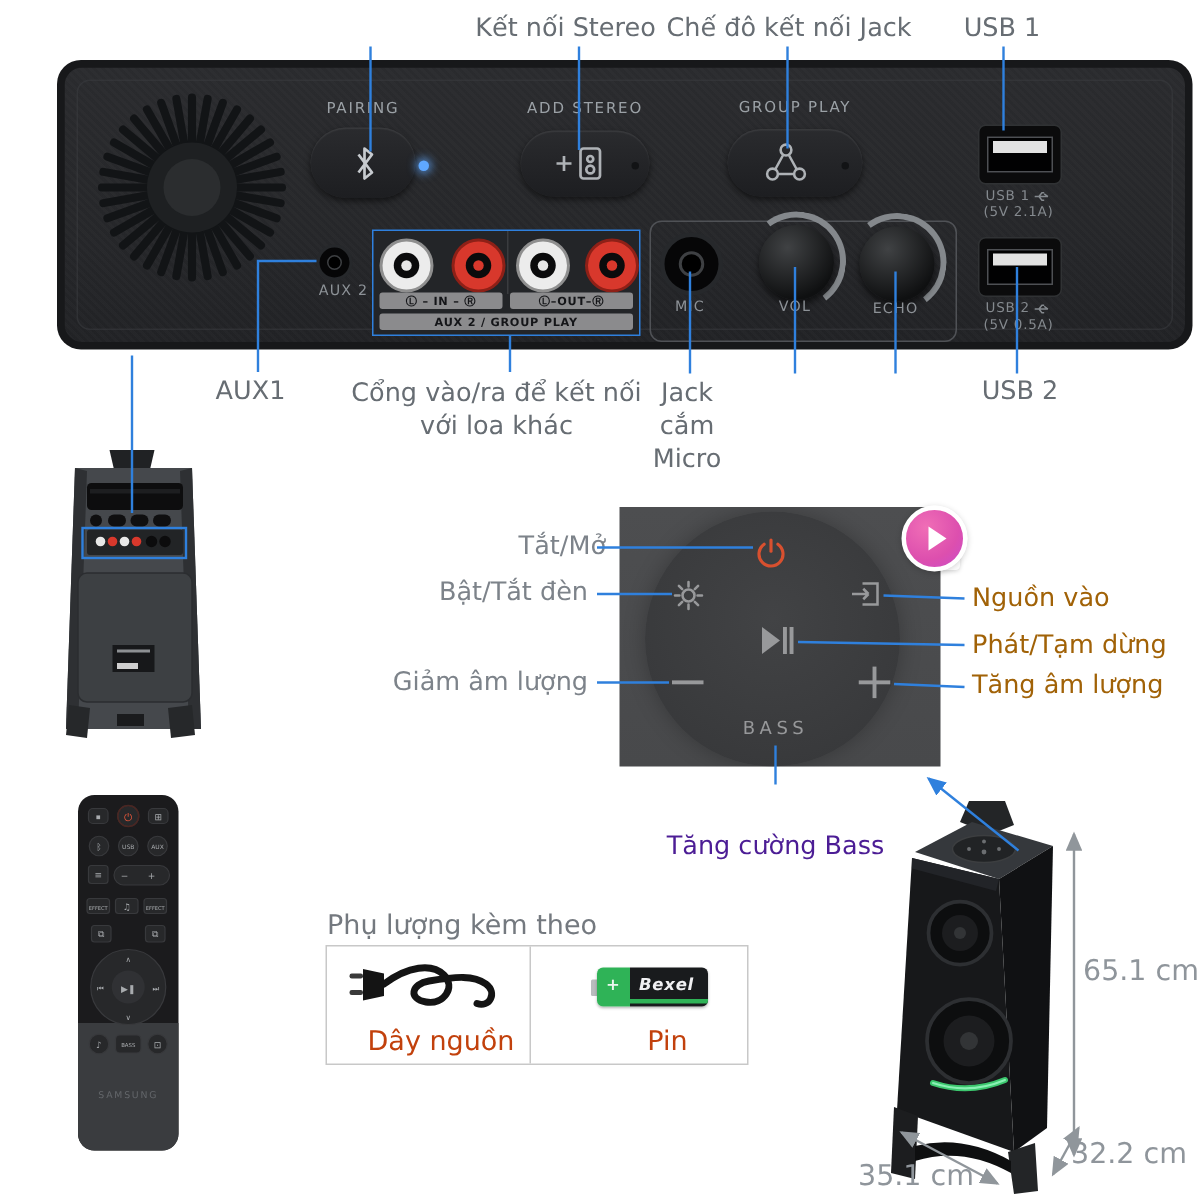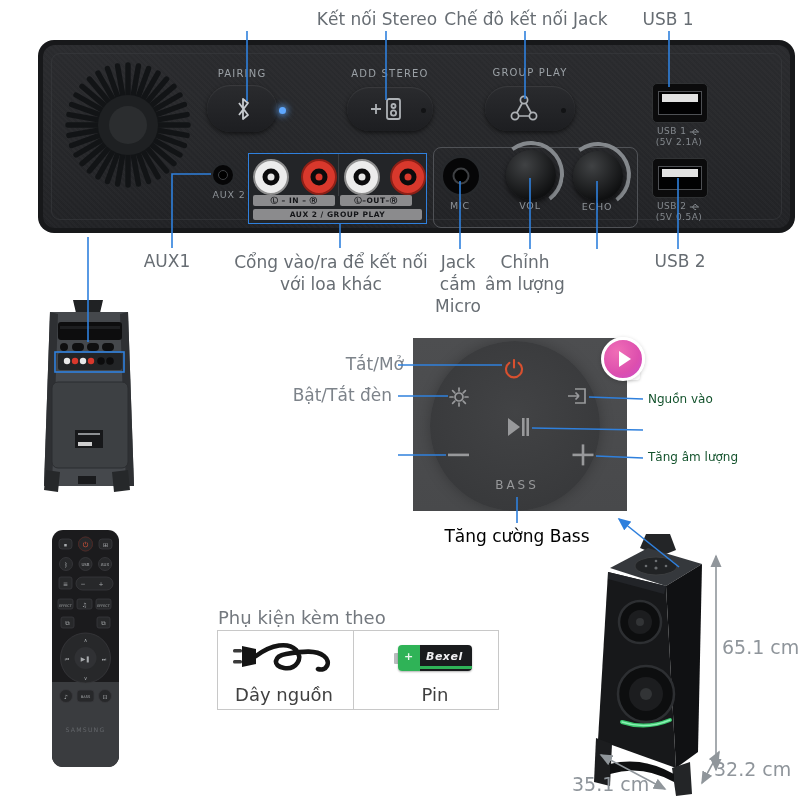--- a/index.html
+++ b/index.html
@@ -5,21 +5,21 @@
   html,body{margin:0;padding:0;background:#fff;}
   #canvas{position:relative;width:800px;height:800px;background:#fff;overflow:hidden;
           font-family:"DejaVu Sans","Liberation Sans",sans-serif;}
   
   .lbl{position:absolute;font-size:17px;color:#676d73;white-space:nowrap;
        transform:translate(-50%,-50%);}
   .lbl-block{position:absolute;transform:translateX(-50%);text-align:center;
        font-size:17px;color:#676d73;line-height:22px;white-space:nowrap;}
   .lbl-r{position:absolute;font-size:17px;color:#7d838a;white-space:nowrap;
        transform:translateY(-50%);text-align:right;}
-  .lbl-l{position:absolute;font-size:12px;color:#14532d;white-space:nowrap;
+  .lbl-l{position:absolute;font-size:17px;color:#a16207;white-space:nowrap;
        transform:translateY(-50%);}
   .dim{position:absolute;font-size:19px;color:#8f959b;white-space:nowrap;}
   
   .panel{position:absolute;left:38px;top:40px;width:757px;height:193px;
          background:#17181a;border-radius:16px;}
   .panel-face{position:absolute;left:5px;top:5px;right:5px;bottom:5px;border-radius:12px;
          background:
            repeating-linear-gradient(45deg,rgba(255,255,255,.012) 0 2px,rgba(0,0,0,.02) 2px 4px),
            linear-gradient(180deg,#2b2c2f 0%,#27282b 55%,#222326 100%);}
   .panel-line{position:absolute;left:13px;top:13px;right:13px;bottom:13px;border-radius:9px;
@@ -81,21 +81,21 @@
         background:radial-gradient(circle at 35% 30%,#f06eb6,#dd4fae 60%,#c94ccb);
         border:3px solid #fff;box-shadow:0 1px 4px rgba(0,0,0,.18);}
   .badge .tri{position:absolute;left:15px;top:11px;width:0;height:0;
         border-left:12px solid #fff;border-top:8px solid transparent;border-bottom:8px solid transparent;}
   .badgetab{position:absolute;left:622px;top:367px;width:18px;height:13px;border-radius:3px;
         background:#fff;box-shadow:0 1px 3px rgba(0,0,0,.15);}
   
   .accbox{position:absolute;left:217px;top:630px;width:280px;height:78px;
           border:1px solid #c8c8c8;background:#fff;}
   .accdiv{position:absolute;left:135px;top:0;width:1px;height:78px;background:#c8c8c8;}
-  .acclbl{position:absolute;font-size:18px;color:#404040;transform:translateX(-50%);white-space:nowrap;}
+  .acclbl{position:absolute;font-size:18px;color:#c2410c;transform:translateX(-50%);white-space:nowrap;margin-left:10px;}
   .battery{position:absolute;left:398px;top:645px;width:74px;height:26px;}
   .battery .tip{position:absolute;left:-4px;top:8px;width:5px;height:11px;background:#b9bcbe;border-radius:1px;}
   .battery .body{position:absolute;left:0;top:0;width:74px;height:26px;border-radius:4px;overflow:hidden;
           background:linear-gradient(90deg,#2fb357 0 22px,#191b1d 22px 100%);
           box-shadow:0 1px 2px rgba(0,0,0,.3);}
   .battery .stripe{position:absolute;left:22px;bottom:2px;width:52px;height:3px;background:#2fb357;}
   .battery .plus{position:absolute;left:6px;top:5px;color:#eaf6ee;font-size:11px;font-weight:bold;}
   .battery .brand{position:absolute;left:28px;top:5px;color:#f0f0f2;font-size:11px;
           font-weight:bold;font-style:italic;letter-spacing:.5px;}
   svg{display:block;}
@@ -208,21 +208,21 @@
       </div>
     <div class="rca white" style="left:113px;top:23px">
         <div class="hole"></div>
         <div class="pin"></div>
       </div>
     <div class="rca red" style="left:159px;top:23px">
         <div class="hole"></div>
         <div class="pin"></div>
       </div>
     <div class="strip" style="left:4px;top:41px;width:82px">Ⓛ – IN – Ⓡ</div>
-    <div class="strip" style="left:91px;top:41px;width:72px">Ⓛ–OUT–Ⓡ</div>
+    <div class="strip" style="left:91px;top:41px;width:82px">Ⓛ–OUT–Ⓡ</div>
     <div class="strip" style="left:4px;top:55px;width:169px">AUX 2 / GROUP PLAY</div>
   </div>
 
   <div class="mvebox"></div>
   <div class="micjack" style="left:461px;top:176px">
     <div class="hole"></div>
   </div>
   <div class="knobring" style="left:531px;top:174px"></div>
   <div class="knob" style="left:531px;top:175px"></div>
   <div class="knobring" style="left:598px;top:175px"></div>
@@ -258,24 +258,20 @@
 
   <div class="lbl" style="left:167px;top:261px">AUX1</div>
   <div class="lbl-block" style="left:331px;top:251px">
     <span>Cổng vào/ra để kết nối</span><br>
     <span>với loa khác</span>
   </div>
   <div class="lbl-block" style="left:458px;top:251px">
     <span>Jack</span><br>
     <span>cắm</span><br>
     <span>Micro</span>
-  </div>
-  <div class="lbl-block" style="left:525px;top:251px">
-    <span>Chỉnh</span><br>
-    <span>âm lượng</span>
   </div>
   <div class="lbl" style="left:680px;top:261px">USB 2</div>
 
   <svg class="abs" style="left:38px;top:296px" width="156" height="200" viewBox="0 0 156 200">
     <path d="M35 4 h30 l-3 13 h-24 z" fill="#202224"></path>
     <polygon points="12,16 90,16 96,190 6,190" fill="#45484c"></polygon>
     <polygon points="12,16 20,18 14,190 6,190" fill="#2e3033"></polygon>
     <polygon points="90,16 96,190 88,190 82,18" fill="#2e3033"></polygon>
     <rect x="20" y="26" width="64" height="18" rx="3" fill="#0d0d0e"></rect>
     <rect x="22" y="30" width="60" height="3" fill="#1d1e20"></rect>
@@ -333,23 +329,25 @@
     <div class="basslbl">BASS</div>
   </div>
 
   <div class="badgetab"></div>
   <div class="badge">
       <div class="tri"></div>
     </div>
 
   <div class="lbl-r" style="right:396px;top:364px">Tắt/Mở</div>
   <div class="lbl-r" style="right:408px;top:395px">Bật/Tắt đèn</div>
+  <div class="lbl-r" style="right:408px;top:455px">Giảm âm lượng</div>
   <div class="lbl-l" style="left:648px;top:399px">Nguồn vào</div>
+  <div class="lbl-l" style="left:648px;top:430px">Phát/Tạm dừng</div>
   <div class="lbl-l" style="left:648px;top:457px">Tăng âm lượng</div>
-  <div class="lbl" style="left:517px;top:536px;color:#000000">Tăng cường Bass</div>
+  <div class="lbl" style="left:517px;top:564px;color:#4c1d95">Tăng cường Bass</div>
 
   <svg class="abs" style="left:46px;top:524px" width="80" height="250" viewBox="0 0 80 250">
     <rect x="6" y="6" width="67" height="237" rx="11" fill="#1b1b1d"></rect>
     <path d="M6 158 h67 v74 a11 11 0 0 1 -11 11 h-45 a11 11 0 0 1 -11 -11 z" fill="#3a3c3f"></path>
     <g fill="#27282a" stroke="#38393c" stroke-width="0.8">
       <rect x="13" y="15" width="13" height="10" rx="3"></rect>
       <circle cx="39.5" cy="20" r="7"></circle>
       <rect x="53" y="15" width="13" height="10" rx="3"></rect>
       <circle cx="20" cy="40" r="6.5"></circle>
         <circle cx="39.5" cy="40" r="6.5"></circle>
@@ -388,21 +386,21 @@
         <text x="39.5" y="156" font-size="5">∨</text>
       <text x="20" y="174.5">♪</text>
       <text x="39.5" y="174" font-size="3.6">BASS</text>
       <text x="59" y="174.5">⊡</text>
     </g>
     <circle cx="39.5" cy="20" r="7" fill="none" stroke="#4a2622" stroke-width="1"></circle>
     <text x="39.5" y="23" fill="#e0553a" font-size="7" text-anchor="middle">⏻</text>
     <text x="39.5" y="208" fill="#63666a" font-size="6.2" letter-spacing="1.2" text-anchor="middle">SAMSUNG</text>
   </svg>
 
-  <div class="lbl-l" style="left:218px;top:617px;color:#74797f;font-size:18px">Phụ kiện kèm theo</div>
+  <div class="lbl-l" style="left:218px;top:617px;color:#74797f;font-size:18px">Phụ lượng kèm theo</div>
   <div class="accbox">
     <div class="accdiv"></div>
   </div>
   <svg class="abs" style="left:232px;top:636px" width="106" height="44" viewBox="0 0 106 44">
     <rect x="1" y="13" width="9" height="3.4" rx="1.5" fill="#3a3a3a"></rect>
     <rect x="1" y="24" width="9" height="3.4" rx="1.5" fill="#3a3a3a"></rect>
     <path d="M10 10 L24 13 V28 L10 31 z" fill="#141414"></path>
     <path d="M24 20 C 40 8 56 6 64 14 C 72 22 64 34 52 32 C 40 30 42 20 54 18 C 72 15 84 14 92 20 C 100 26 94 36 86 33" fill="none" stroke="#141414" stroke-width="4.6" stroke-linecap="round"></path>
   </svg>
   <div class="acclbl" style="left:284px;top:684px">Dây nguồn</div>

